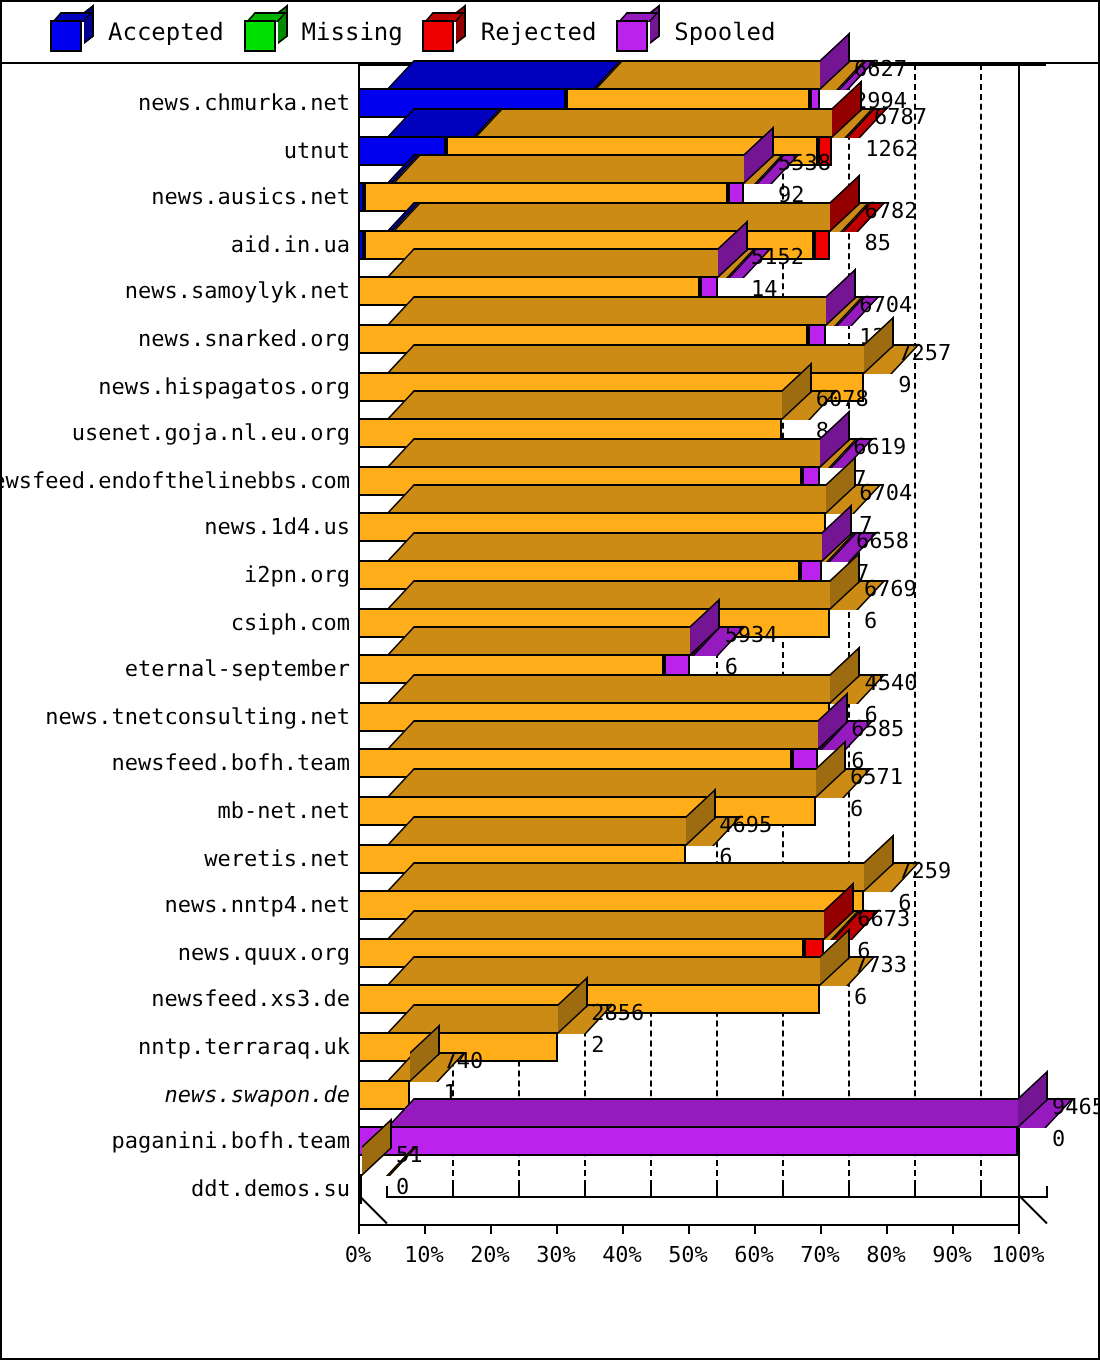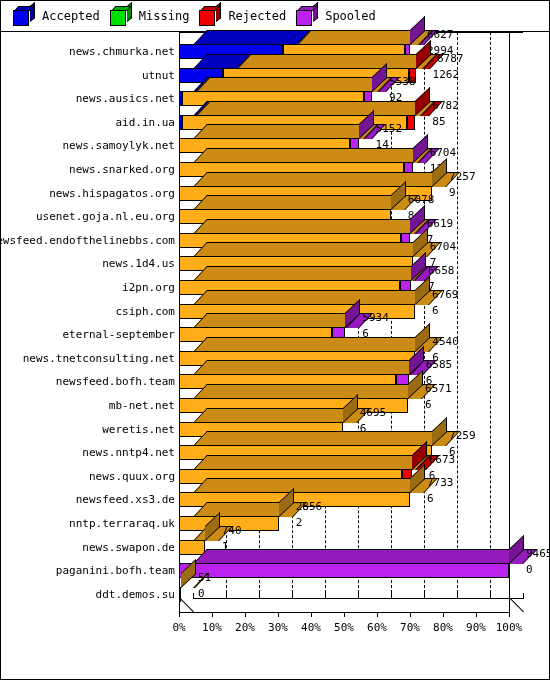--- a/index.html
+++ b/index.html
@@ -33,21 +33,21 @@
     box-sizing: border-box;
     display: flex;
     align-items: center;
     justify-content: flex-start;
   }
   .legend-item {
     display: flex;
     align-items: center;
     margin-left: 10px;
   }
-  .legend-item:first-child { margin-left: 12px; }
+  .legend-item:first-child { margin-left: 24px; }
   .legend-cube {
     position: relative;
     width: 22px;
     height: 21px;
     margin-right: 7px;
   }
   .legend-cube .face {
     position: absolute;
     left: 0; top: 4px;
     width: 16px; height: 16px;
@@ -448,21 +448,21 @@
       <div class="val-label" style="left: 426px; top: 445.4px;">7733</div>
       <div class="val-label" style="left: 426px; top: 461.4px;">6</div>
       <div class="cat-label" style="top: 486px;">nntp.terraraq.uk</div>
       <div class="bar-row" style="left: 0px; top: 0px; width: 548px; height: 1px;">
         <div class="seg-top" style="background: rgb(204, 139, 21); left: 192px; top: 470px; width: 99.66px; height: 15px;"></div>
         <div class="seg-side" style="background: rgb(158, 108, 16); left: 277.66px; top: 470px; width: 15px; height: 15px;"></div>
         <div class="seg" style="background: rgb(255, 174, 26); left: 178px; top: 484px; width: 99.66px; height: 15px;"></div>
       </div>
       <div class="val-label" style="left: 294.66px; top: 469px;">2856</div>
       <div class="val-label" style="left: 294.66px; top: 485px;">2</div>
-      <div class="cat-label" style="top: 509.6px;">news.swapon.de</div>
+      <div class="cat-label" style="top: 509.6px; font-style: italic;">news.swapon.de</div>
       <div class="bar-row" style="left: 0px; top: 0px; width: 548px; height: 1px;">
         <div class="seg-top" style="background: rgb(204, 139, 21); left: 192px; top: 493.6px; width: 25.74px; height: 15px;"></div>
         <div class="seg-side" style="background: rgb(158, 108, 16); left: 203.74px; top: 493.6px; width: 15px; height: 15px;"></div>
         <div class="seg" style="background: rgb(255, 174, 26); left: 178px; top: 507.6px; width: 25.74px; height: 15px;"></div>
       </div>
       <div class="val-label" style="left: 220.74px; top: 492.6px;">740</div>
       <div class="val-label" style="left: 220.74px; top: 508.6px;">1</div>
       <div class="cat-label" style="top: 533.2px;">paganini.bofh.team</div>
       <div class="bar-row" style="left: 0px; top: 0px; width: 548px; height: 1px;">
         <div class="seg-top" style="background: rgb(150, 27, 190); left: 192px; top: 517.2px; width: 330px; height: 15px;"></div>

